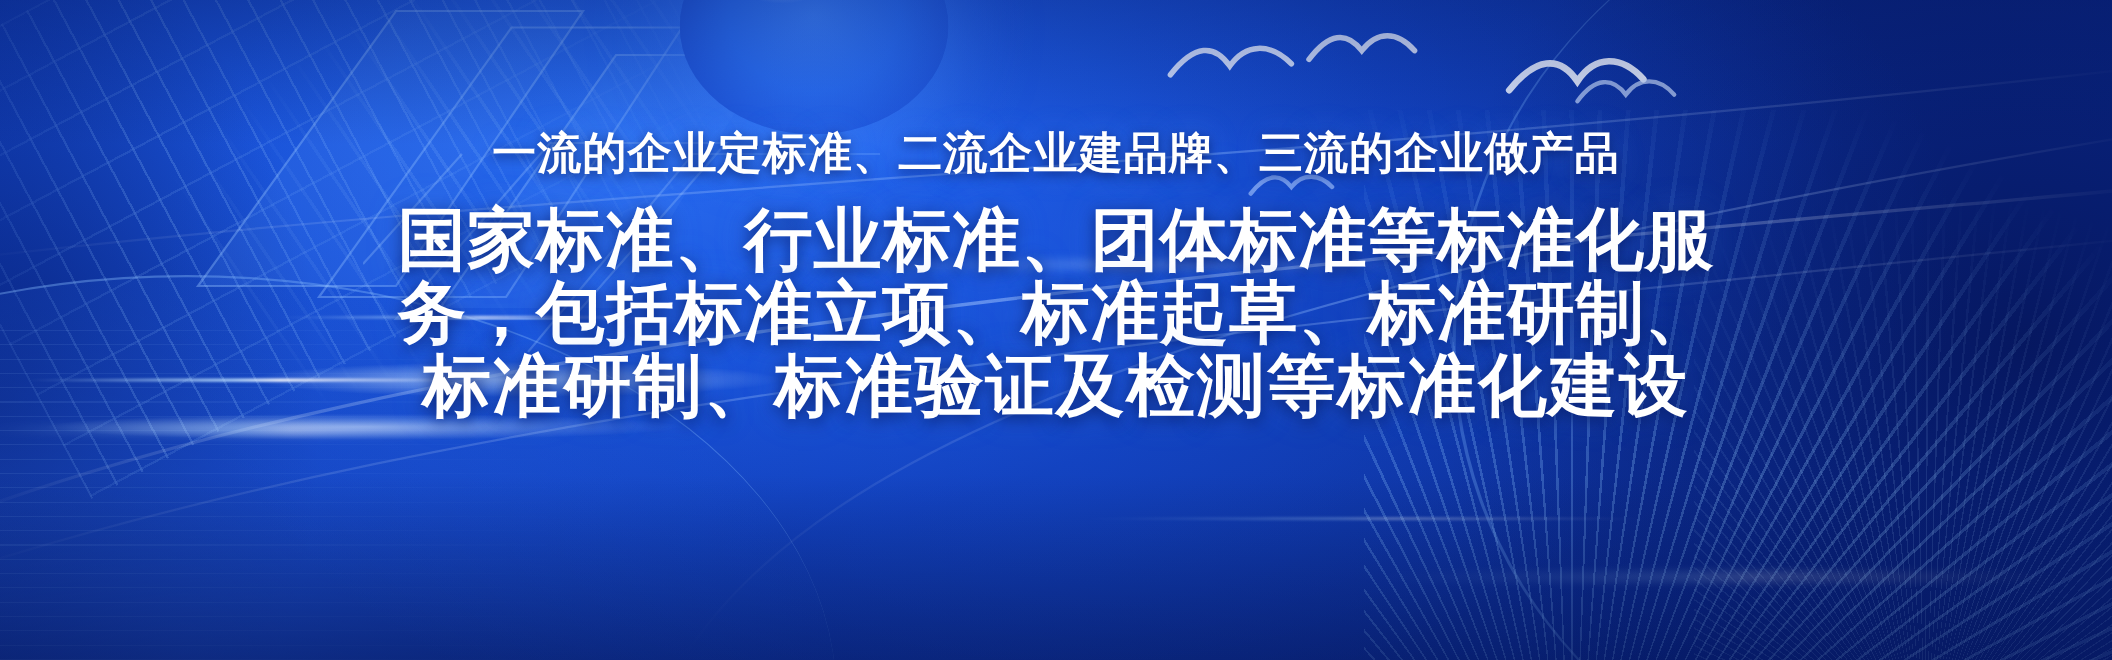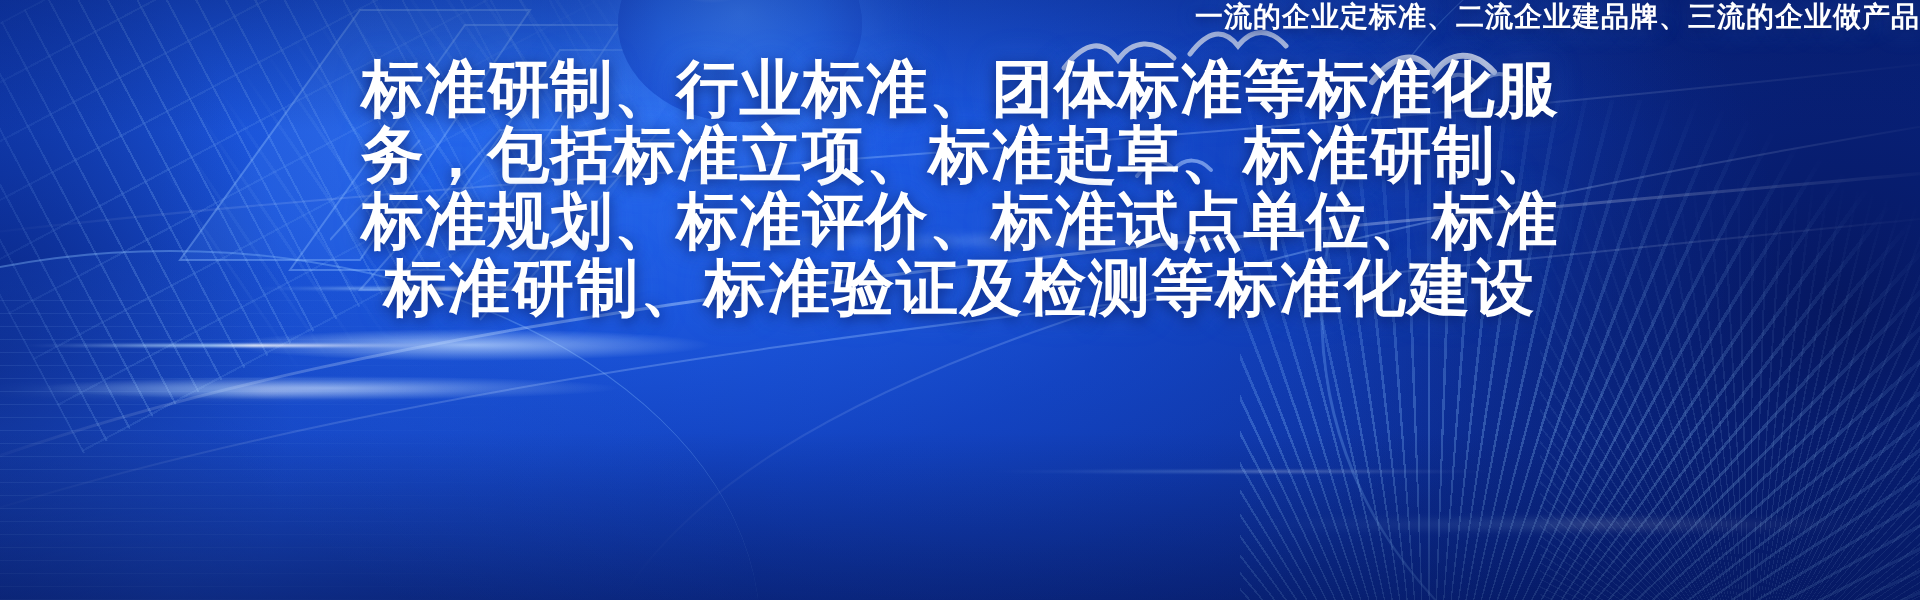--- a/index.html
+++ b/index.html
@@ -169,27 +169,27 @@
   
   #text-block {
     position: absolute;
     left: 0; right: 0; top: 0;
     width: 1920px;
     text-align: center;
     z-index: 40;
   }
   #headline {
     margin: 0;
-    font-size: 28px;
+    padding-top: 116px;
+    font-size: 40px;
     line-height: 1.2;
     font-weight: 700;
     color: #ffffff;
     letter-spacing: 1px;
     text-shadow: 0 2px 10px rgba(4,20,90,0.75), 0 0 26px rgba(80,150,255,0.45);
-    text-align: right;
   }
   #body-copy {
     margin: 0 auto;
     padding-top: 22px;
     width: 1290px;
     font-size: 62px;
     line-height: 1.07;
     font-weight: 700;
     color: #ffffff;
     letter-spacing: 1px;
@@ -288,20 +288,19 @@
   </svg>
   <svg class="gull" style="left:1134px; top:152px; width:80px; height:34px;" viewBox="0 0 80 34">
     <path d="M3 24 C 17 6, 30 5, 40 18 C 50 5, 66 6, 77 18" fill="none" stroke="#cfe2ff" stroke-opacity="0.60" stroke-width="4" stroke-linecap="round"></path>
   </svg>
 
   <div class="layer" id="bg-vignette"></div>
 
   <div id="text-block">
     <div id="headline">一流的企业定标准、二流企业建品牌、三流的企业做产品</div>
     <div id="body-copy">
-      <span class="ln">标准研制、行业标准、团体标准等标准化服</span>
+      <span class="ln">国家标准、行业标准、团体标准等标准化服</span>
       <span class="ln">务，包括标准立项、标准起草、标准研制、</span>
-      <span class="ln">标准规划、标准评价、标准试点单位、标准</span>
       <span class="ln last">标准研制、标准验证及检测等标准化建设</span>
     </div>
   </div>
 
 </div>
 
 </body></html>

